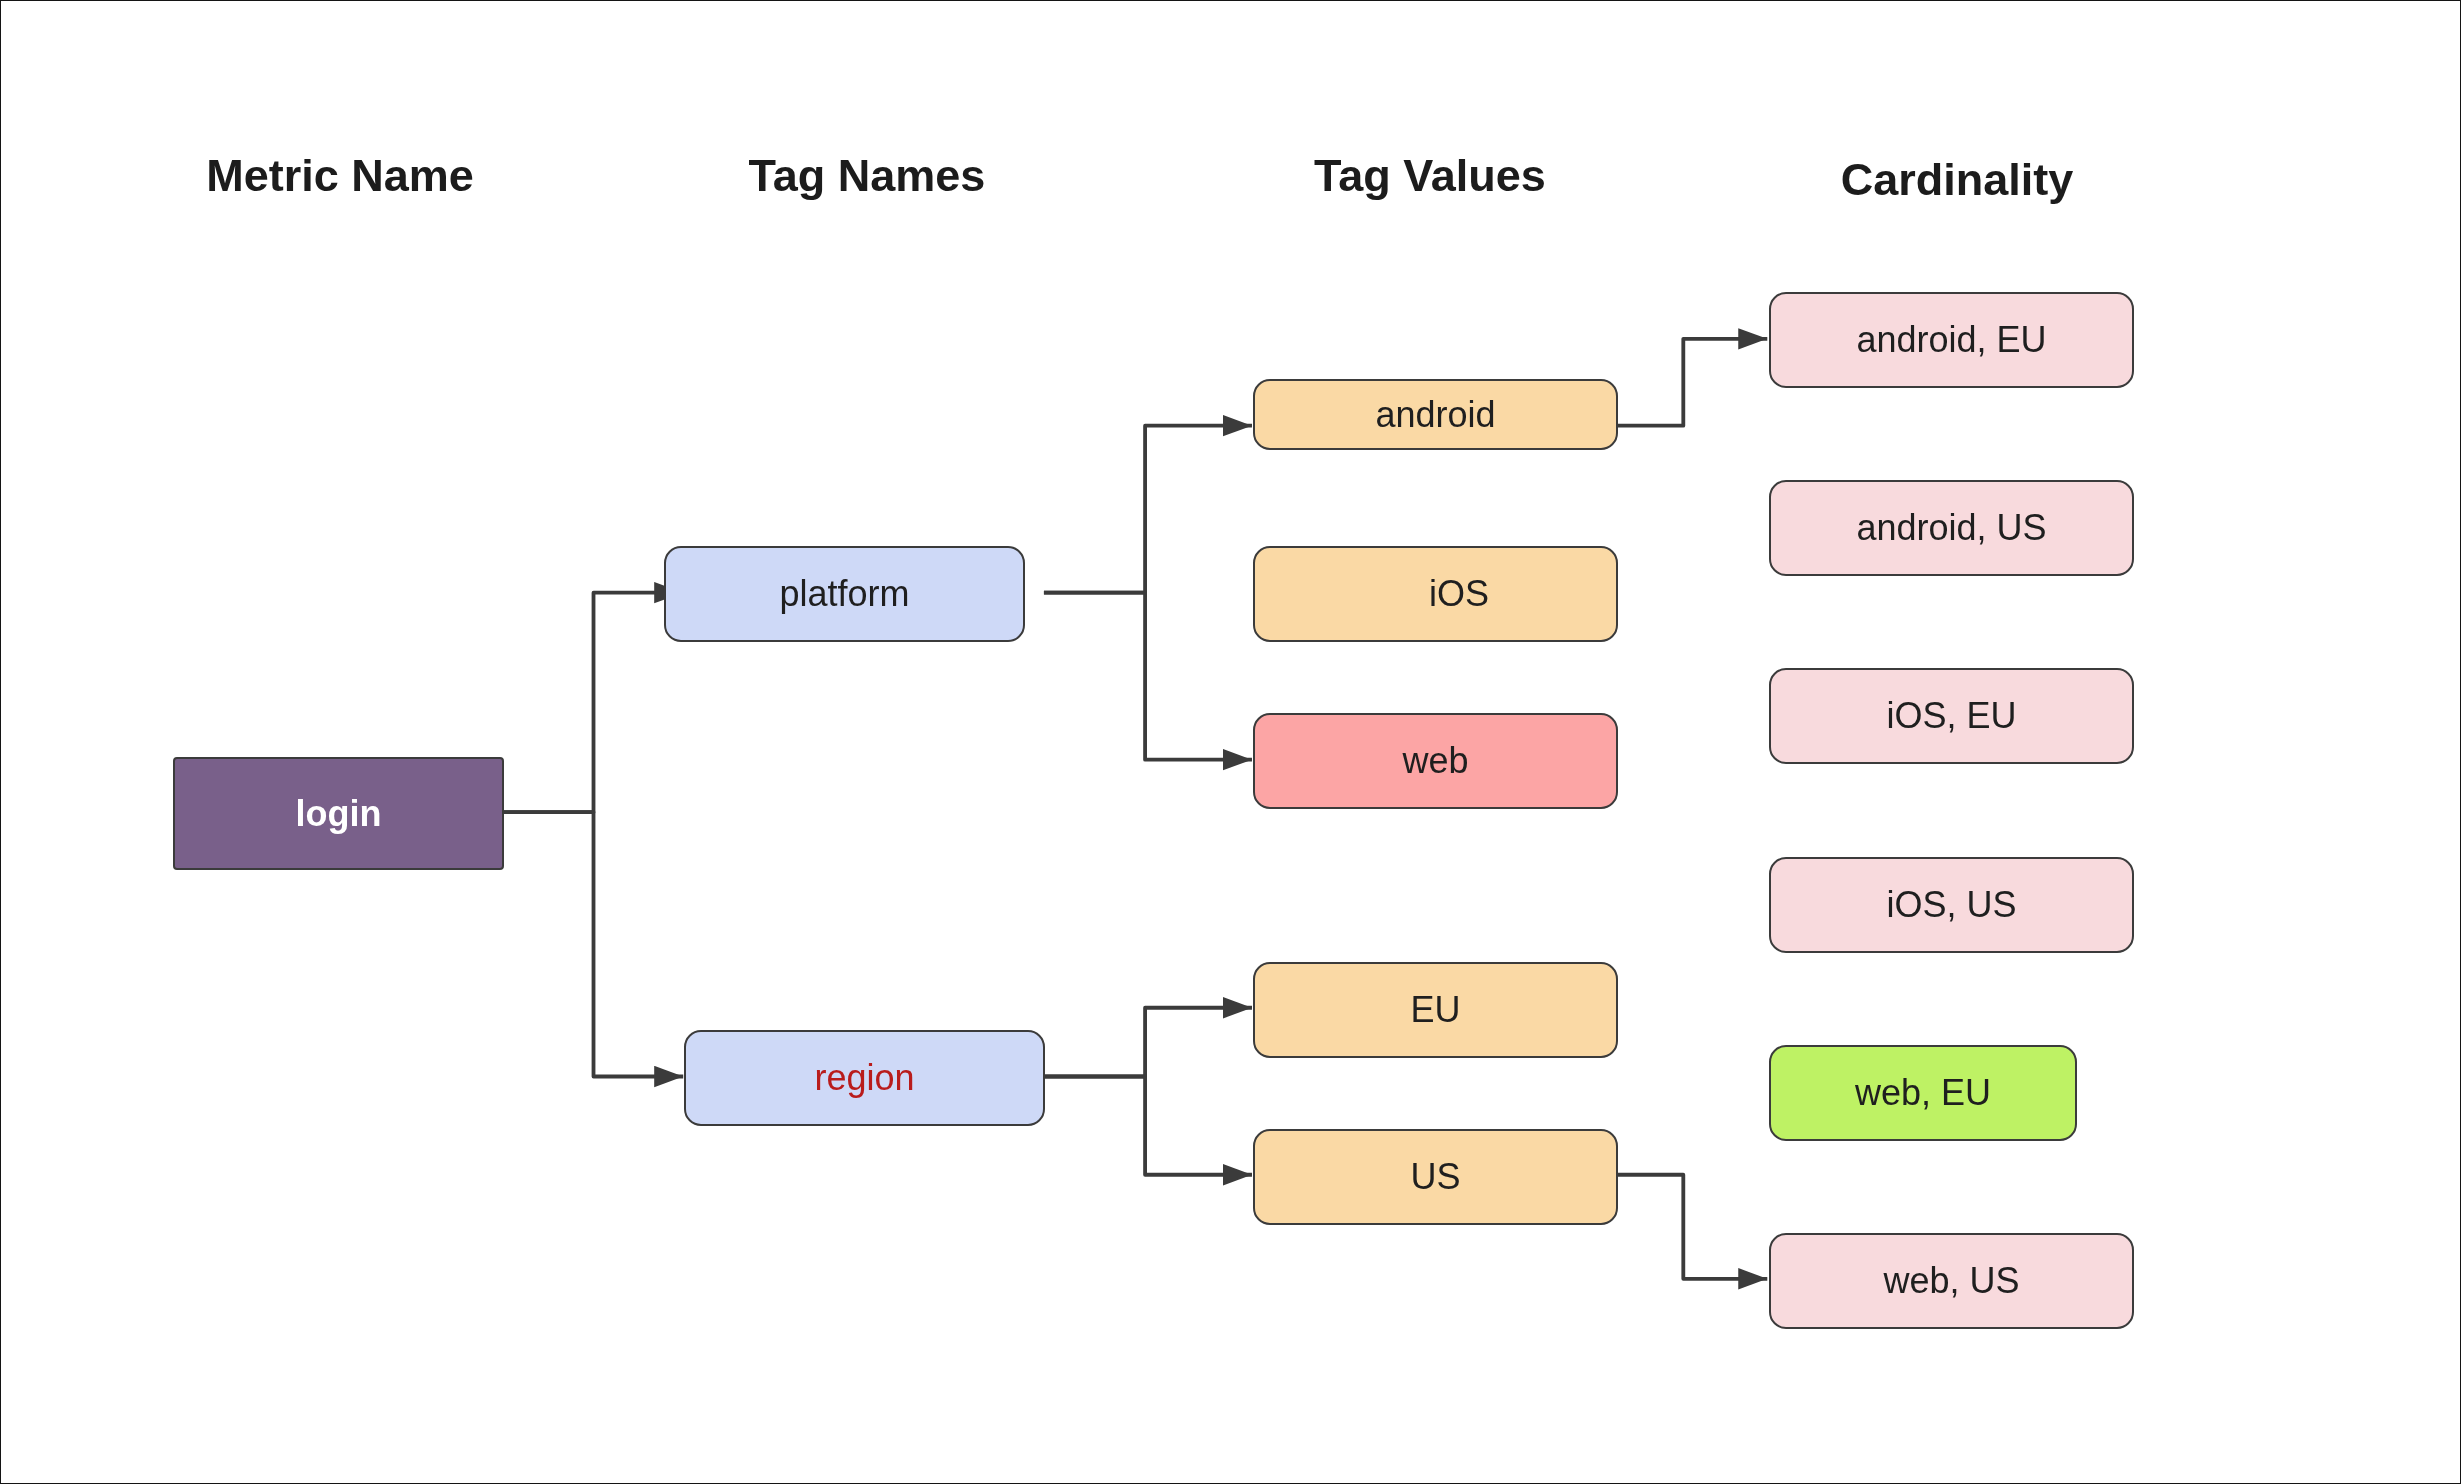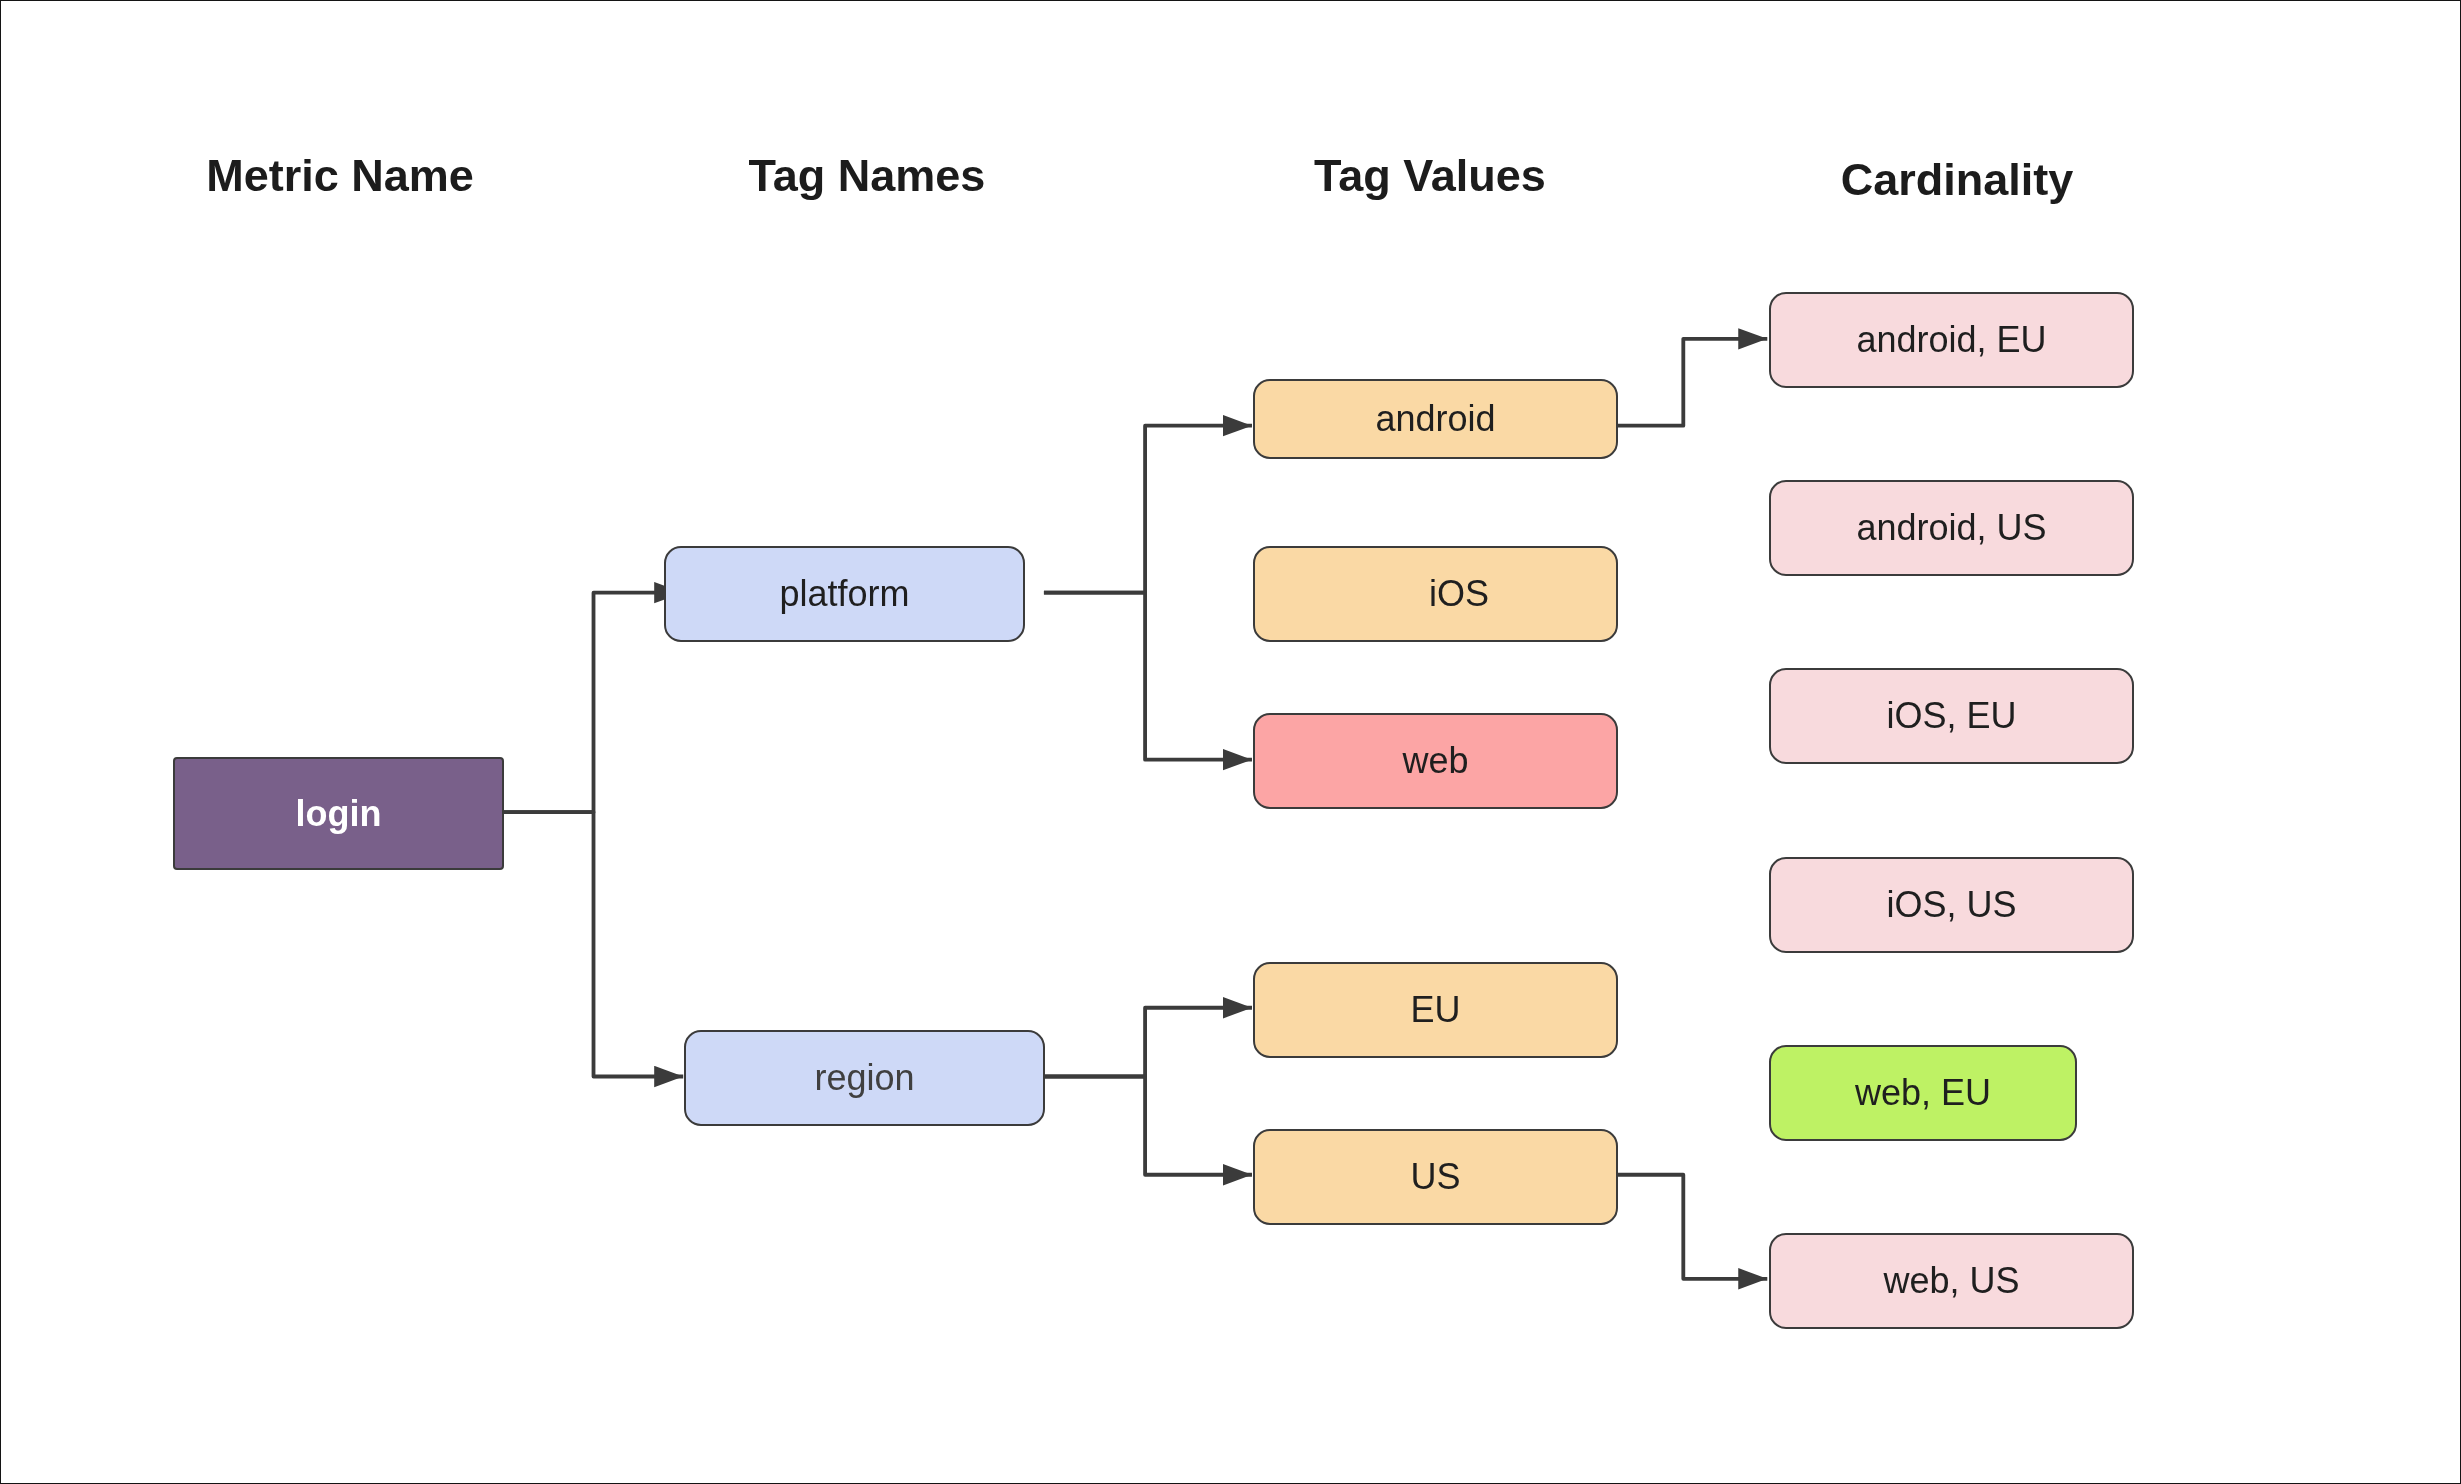--- a/index.html
+++ b/index.html
@@ -76,24 +76,24 @@
       <div class="column-header" style="left: 1429px; top: 175px; color: rgb(28, 28, 28);">Tag Values</div>
       <div class="column-header" style="left: 1956px; top: 179px; color: rgb(28, 28, 28);">Cardinality</div>
     </div>
   <div id="nodes-layer">
       <div class="node metric" style="left: 172px; top: 756px; width: 331px; height: 113px; background: rgb(121, 96, 138); border-color: rgb(59, 59, 59); color: rgb(255, 255, 255);">
         <span class="node-label">login</span>
       </div>
       <div class="node" style="left: 663px; top: 545px; width: 361px; height: 96px; background: rgb(206, 217, 247); border-color: rgb(59, 59, 59); color: rgb(31, 31, 31);">
         <span class="node-label">platform</span>
       </div>
-      <div class="node" style="left: 683px; top: 1029px; width: 361px; height: 96px; background: rgb(206, 217, 247); border-color: rgb(59, 59, 59); color: #404040;">
+      <div class="node" style="left: 683px; top: 1029px; width: 361px; height: 96px; background: rgb(206, 217, 247); border-color: rgb(59, 59, 59); color: #b91c1c;">
         <span class="node-label">region</span>
       </div>
-      <div class="node" style="left: 1252px; top: 378px; width: 365px; height: 80px; background: rgb(250, 217, 165); border-color: rgb(59, 59, 59); color: rgb(31, 31, 31);">
+      <div class="node" style="left: 1252px; top: 378px; width: 365px; height: 71px; background: rgb(250, 217, 165); border-color: rgb(59, 59, 59); color: rgb(31, 31, 31);">
         <span class="node-label">android</span>
       </div>
       <div class="node" style="left: 1252px; top: 545px; width: 365px; height: 96px; background: rgb(250, 217, 165); border-color: rgb(59, 59, 59); color: rgb(31, 31, 31); padding-left: 47px;">
         <span class="node-label">iOS</span>
       </div>
       <div class="node" style="left: 1252px; top: 712px; width: 365px; height: 96px; background: #fca5a5; border-color: rgb(59, 59, 59); color: rgb(31, 31, 31);">
         <span class="node-label">web</span>
       </div>
       <div class="node" style="left: 1252px; top: 961px; width: 365px; height: 96px; background: rgb(250, 217, 165); border-color: rgb(59, 59, 59); color: rgb(31, 31, 31);">
         <span class="node-label">EU</span>

